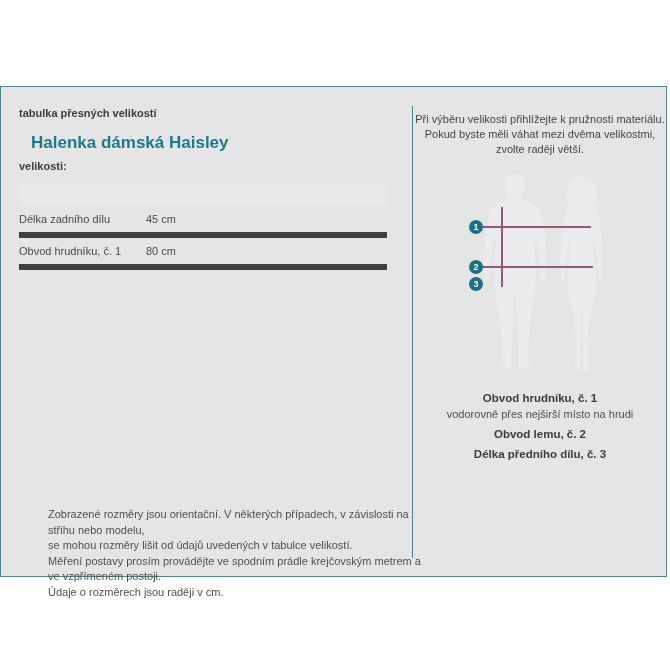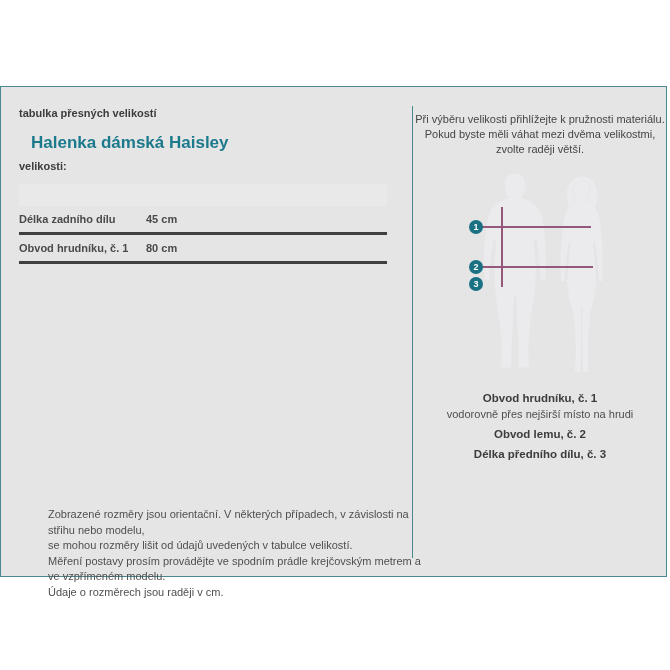--- a/index.html
+++ b/index.html
@@ -13,21 +13,21 @@
     border:1px solid var(--border-teal,#4a878e);background:#e5e5e5;
   }
   
   .eyebrow{position:absolute;left:18px;top:20px;font-size:11px;font-weight:bold;color:#3c3c3c;}
   .title{position:absolute;left:18px;top:34px;margin:12px;font-size:17px;font-weight:bold;color:var(--teal,#1c7a8c);}
   .sizes-label{position:absolute;left:18px;top:73px;font-size:11px;font-weight:bold;color:#3c3c3c;}
   .size-table{position:absolute;left:18px;top:97px;width:368px;}
   .size-table .thead{height:22px;background:#e9e9e9;}
   .size-table .trow{
     display:flex;align-items:center;height:26px;
-    border-bottom:3px solid #404040;font-size:11px;color:#4a4a4a;font-weight:bold;
+    border-bottom:6px solid #404040;font-size:11px;color:#4a4a4a;
   }
   .size-table .trow .lbl{width:127px;}
   .notes{position:absolute;left:18px;top:420px;width:380px;font-size:11px;color:#4f4f4f;line-height:15.5px;margin-left:29px;}
   
   .divider{position:absolute;left:411px;top:19px;width:1px;height:452px;background:var(--border-teal,#4a878e);}
   
   .right-col{position:absolute;left:412px;top:0;width:254px;height:487px;}
   .advice{position:absolute;left:0;top:25px;width:254px;text-align:center;font-size:11px;color:#454545;line-height:15px;}
   .figure{position:absolute;left:0;top:82px;width:254px;height:212px;}
   .sil{position:absolute;}
@@ -66,21 +66,21 @@
     </div>
     <div class="trow">
       <span class="lbl">Obvod hrudníku, č. 1</span>
       <span class="val">80 cm</span>
     </div>
   </div>
 
   <div class="notes">
     <div>Zobrazené rozměry jsou orientační. V některých případech, v závislosti na střihu nebo modelu,</div>
     <div>se mohou rozměry lišit od údajů uvedených v tabulce velikostí.</div>
-    <div>Měření postavy prosím provádějte ve spodním prádle krejčovským metrem a ve vzpřímeném modelu.</div>
+    <div>Měření postavy prosím provádějte ve spodním prádle krejčovským metrem a ve vzpřímeném postoji.</div>
     <div>Údaje o rozměrech jsou raději v cm.</div>
   </div>
 
   <div class="divider"></div>
 
   <div class="right-col">
     <div class="advice">
       <div>Při výběru velikosti přihlížejte k pružnosti materiálu.</div>
       <div>Pokud byste měli váhat mezi dvěma velikostmi,</div>
       <div>zvolte raději větší.</div>

